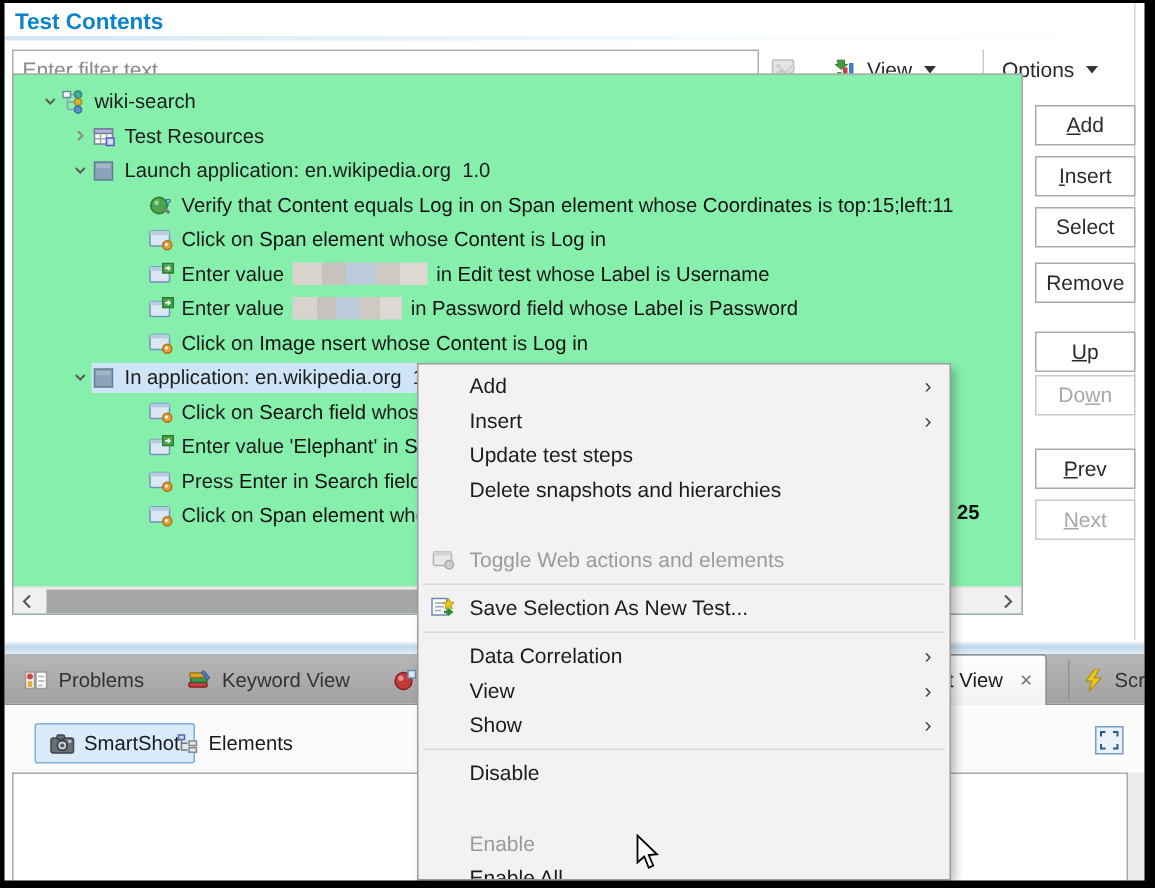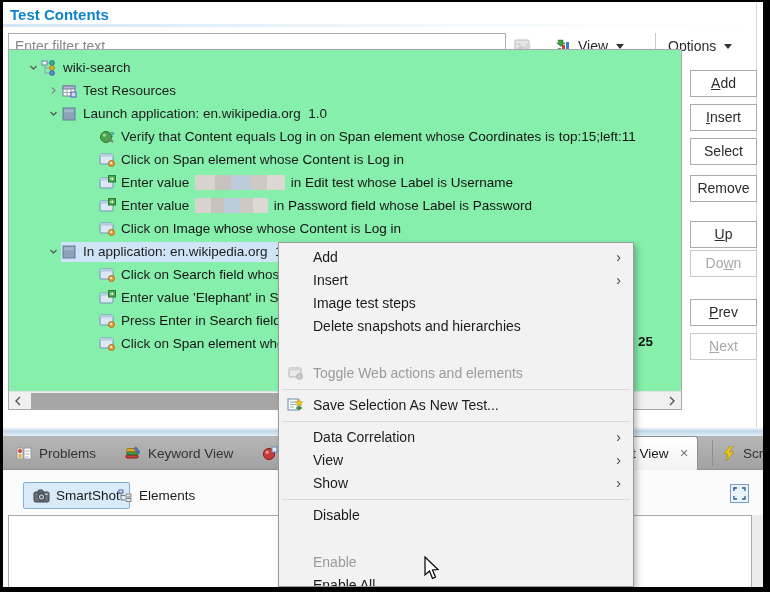--- a/index.html
+++ b/index.html
@@ -181,21 +181,21 @@
                 <rect x="1" y="3" width="13" height="10" rx="1" fill="#dbe7f2" stroke="#6f94b8"></rect>
                 <rect x="1" y="3" width="13" height="2.6" fill="#b6cce0"></rect>
                 <rect x="9.5" y="0.5" width="7" height="6.5" fill="#4aa64a" stroke="#2e7a2e"></rect>
                 <path d="M11 3.8 h3 M12.8 2.4 l1.5 1.4 -1.5 1.4" stroke="#fff" fill="none"></path>
               </svg></span><span>Enter value </span><span class="redacted" style="width: 73px;"></span><span> in </span><span class="b">Password field</span><span> whose </span><span class="b">Label</span><span> is </span><span class="b">Password</span></span></div>
         <div class="tree-row" style="padding-left: 74px;"><span class="chev"></span><span class="row-label"><span class="ticon"><svg width="17" height="16" viewBox="0 0 17 16">
                 <rect x="1" y="2" width="13" height="10" rx="1" fill="#dbe7f2" stroke="#6f94b8"></rect>
                 <rect x="1" y="2" width="13" height="2.6" fill="#b6cce0"></rect>
                 <circle cx="12.5" cy="11.5" r="3" fill="#e8a03c" stroke="#b06f18"></circle>
                 <circle cx="12" cy="11" r="1" fill="#fff"></circle>
-              </svg></span><span>Click on </span><span class="b">Image whose</span><span> whose </span><span class="b">Content</span><span> is </span><span class="b">Log in</span></span></div>
+              </svg></span><span>Click on </span><span class="b">Image nsert</span><span> whose </span><span class="b">Content</span><span> is </span><span class="b">Log in</span></span></div>
         <div class="tree-row" style="padding-left: 36px;"><span class="chev"><svg width="9" height="9" viewBox="0 0 9 9">
               <path d="M1.5 3 L4.5 6 L7.5 3" fill="none" stroke="#5a5a5a" stroke-width="1.3"></path>
             </svg></span><span class="row-label sel-hl"><span class="ticon"><svg width="17" height="16" viewBox="0 0 17 16">
                 <rect x="2" y="2" width="12" height="12" fill="#8ba3b8" stroke="#5f7d96"></rect>
                 <rect x="3.2" y="3.2" width="9.6" height="3" fill="#a9bcCC" opacity=".8"></rect>
               </svg></span><span>In application: en.wikipedia.org  1.0</span></span></div>
         <div class="tree-row" style="padding-left: 74px;"><span class="chev"></span><span class="row-label"><span class="ticon"><svg width="17" height="16" viewBox="0 0 17 16">
                 <rect x="1" y="2" width="13" height="10" rx="1" fill="#dbe7f2" stroke="#6f94b8"></rect>
                 <rect x="1" y="2" width="13" height="2.6" fill="#b6cce0"></rect>
                 <circle cx="12.5" cy="11.5" r="3" fill="#e8a03c" stroke="#b06f18"></circle>
@@ -335,21 +335,21 @@
           <span>Elements</span>
         </div>
       </div>
     <div class="content-area"></div>
     <div class="right-gutter"></div>
   </div>
 
   <div class="context-menu" id="context-menu">
       <div class="menu-item"><span>Add</span><span class="arrow">›</span></div>
       <div class="menu-item"><span>Insert</span><span class="arrow">›</span></div>
-      <div class="menu-item"><span>Image test steps</span></div>
+      <div class="menu-item"><span>Update test steps</span></div>
       <div class="menu-item"><span>Delete snapshots and hierarchies</span></div>
       <div class="menu-item disabled"><span class="mi-icon">
           <svg width="18" height="16" viewBox="0 0 18 16">
             <rect x="2" y="3" width="12" height="9" rx="1" fill="#e9e9e9" stroke="#b2b2b2"></rect>
             <rect x="2" y="3" width="12" height="2.4" fill="#d2d2d2"></rect>
             <circle cx="12.5" cy="11.5" r="2.8" fill="#cfcfcf" stroke="#aaa"></circle>
           </svg>
         </span><span>Toggle Web actions and elements</span></div>
       <div class="menu-sep"></div>
       <div class="menu-item"><span class="mi-icon">

